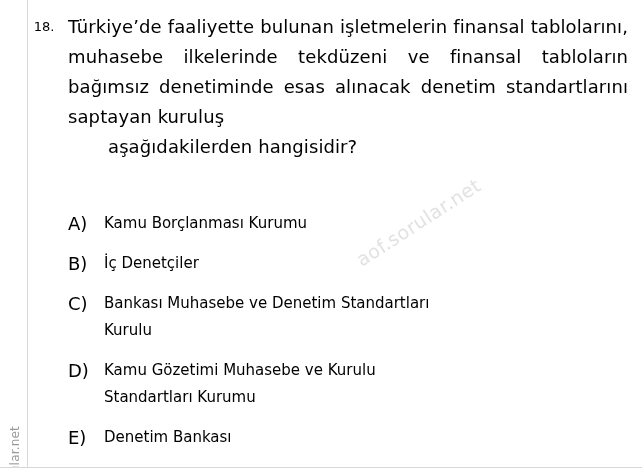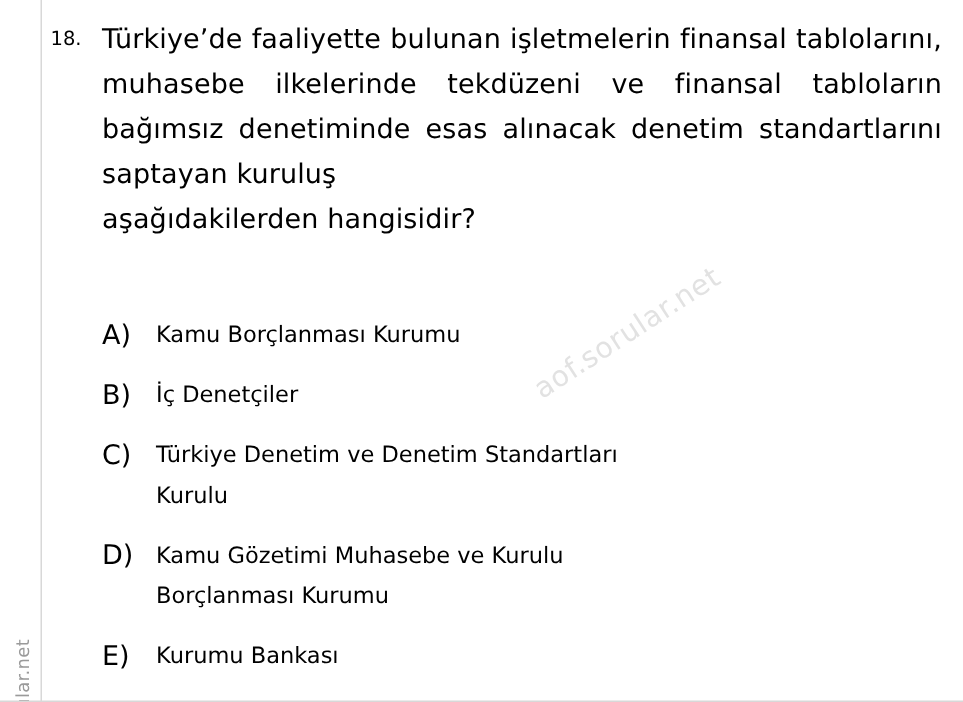--- a/index.html
+++ b/index.html
@@ -93,20 +93,21 @@
     font-size: 18px;
     line-height: 30px;
     text-align: justify;
     text-align-last: left;
     padding-right: 12px;
     box-sizing: border-box;
     letter-spacing: 0.1px;
   }
   .q-text .lastline {
     display: block;
+    margin-left: 40px;
   }
 
   
   .options {
     position: absolute;
     left: 40px;
     top: 210px;
     width: 572px;
   }
   .option {
@@ -176,35 +177,35 @@
       </div>
 
       <div class="option">
         <div class="opt-letter">B)</div>
         <div class="opt-text">İç Denetçiler</div>
       </div>
 
       <div class="option">
         <div class="opt-letter">C)</div>
         <div class="opt-text justify-two">
-          <span>Türkiye Denetim ve Denetim Standartları</span>
+          <span>Bankası Muhasebe ve Denetim Standartları</span>
           <span class="line2">Kurulu</span>
         </div>
       </div>
 
       <div class="option">
         <div class="opt-letter">D)</div>
         <div class="opt-text justify-two">
           <span>Kamu Gözetimi Muhasebe ve Kurulu</span>
-          <span class="line2">Borçlanması Kurumu</span>
+          <span class="line2">Standartları Kurumu</span>
         </div>
       </div>
 
       <div class="option">
         <div class="opt-letter">E)</div>
-        <div class="opt-text">Kurumu Bankası</div>
+        <div class="opt-text">Denetim Bankası</div>
       </div>
 
     </div>
   </div>
 
   <div class="bottom-rule"></div>
 </div>
 
 </body></html>

